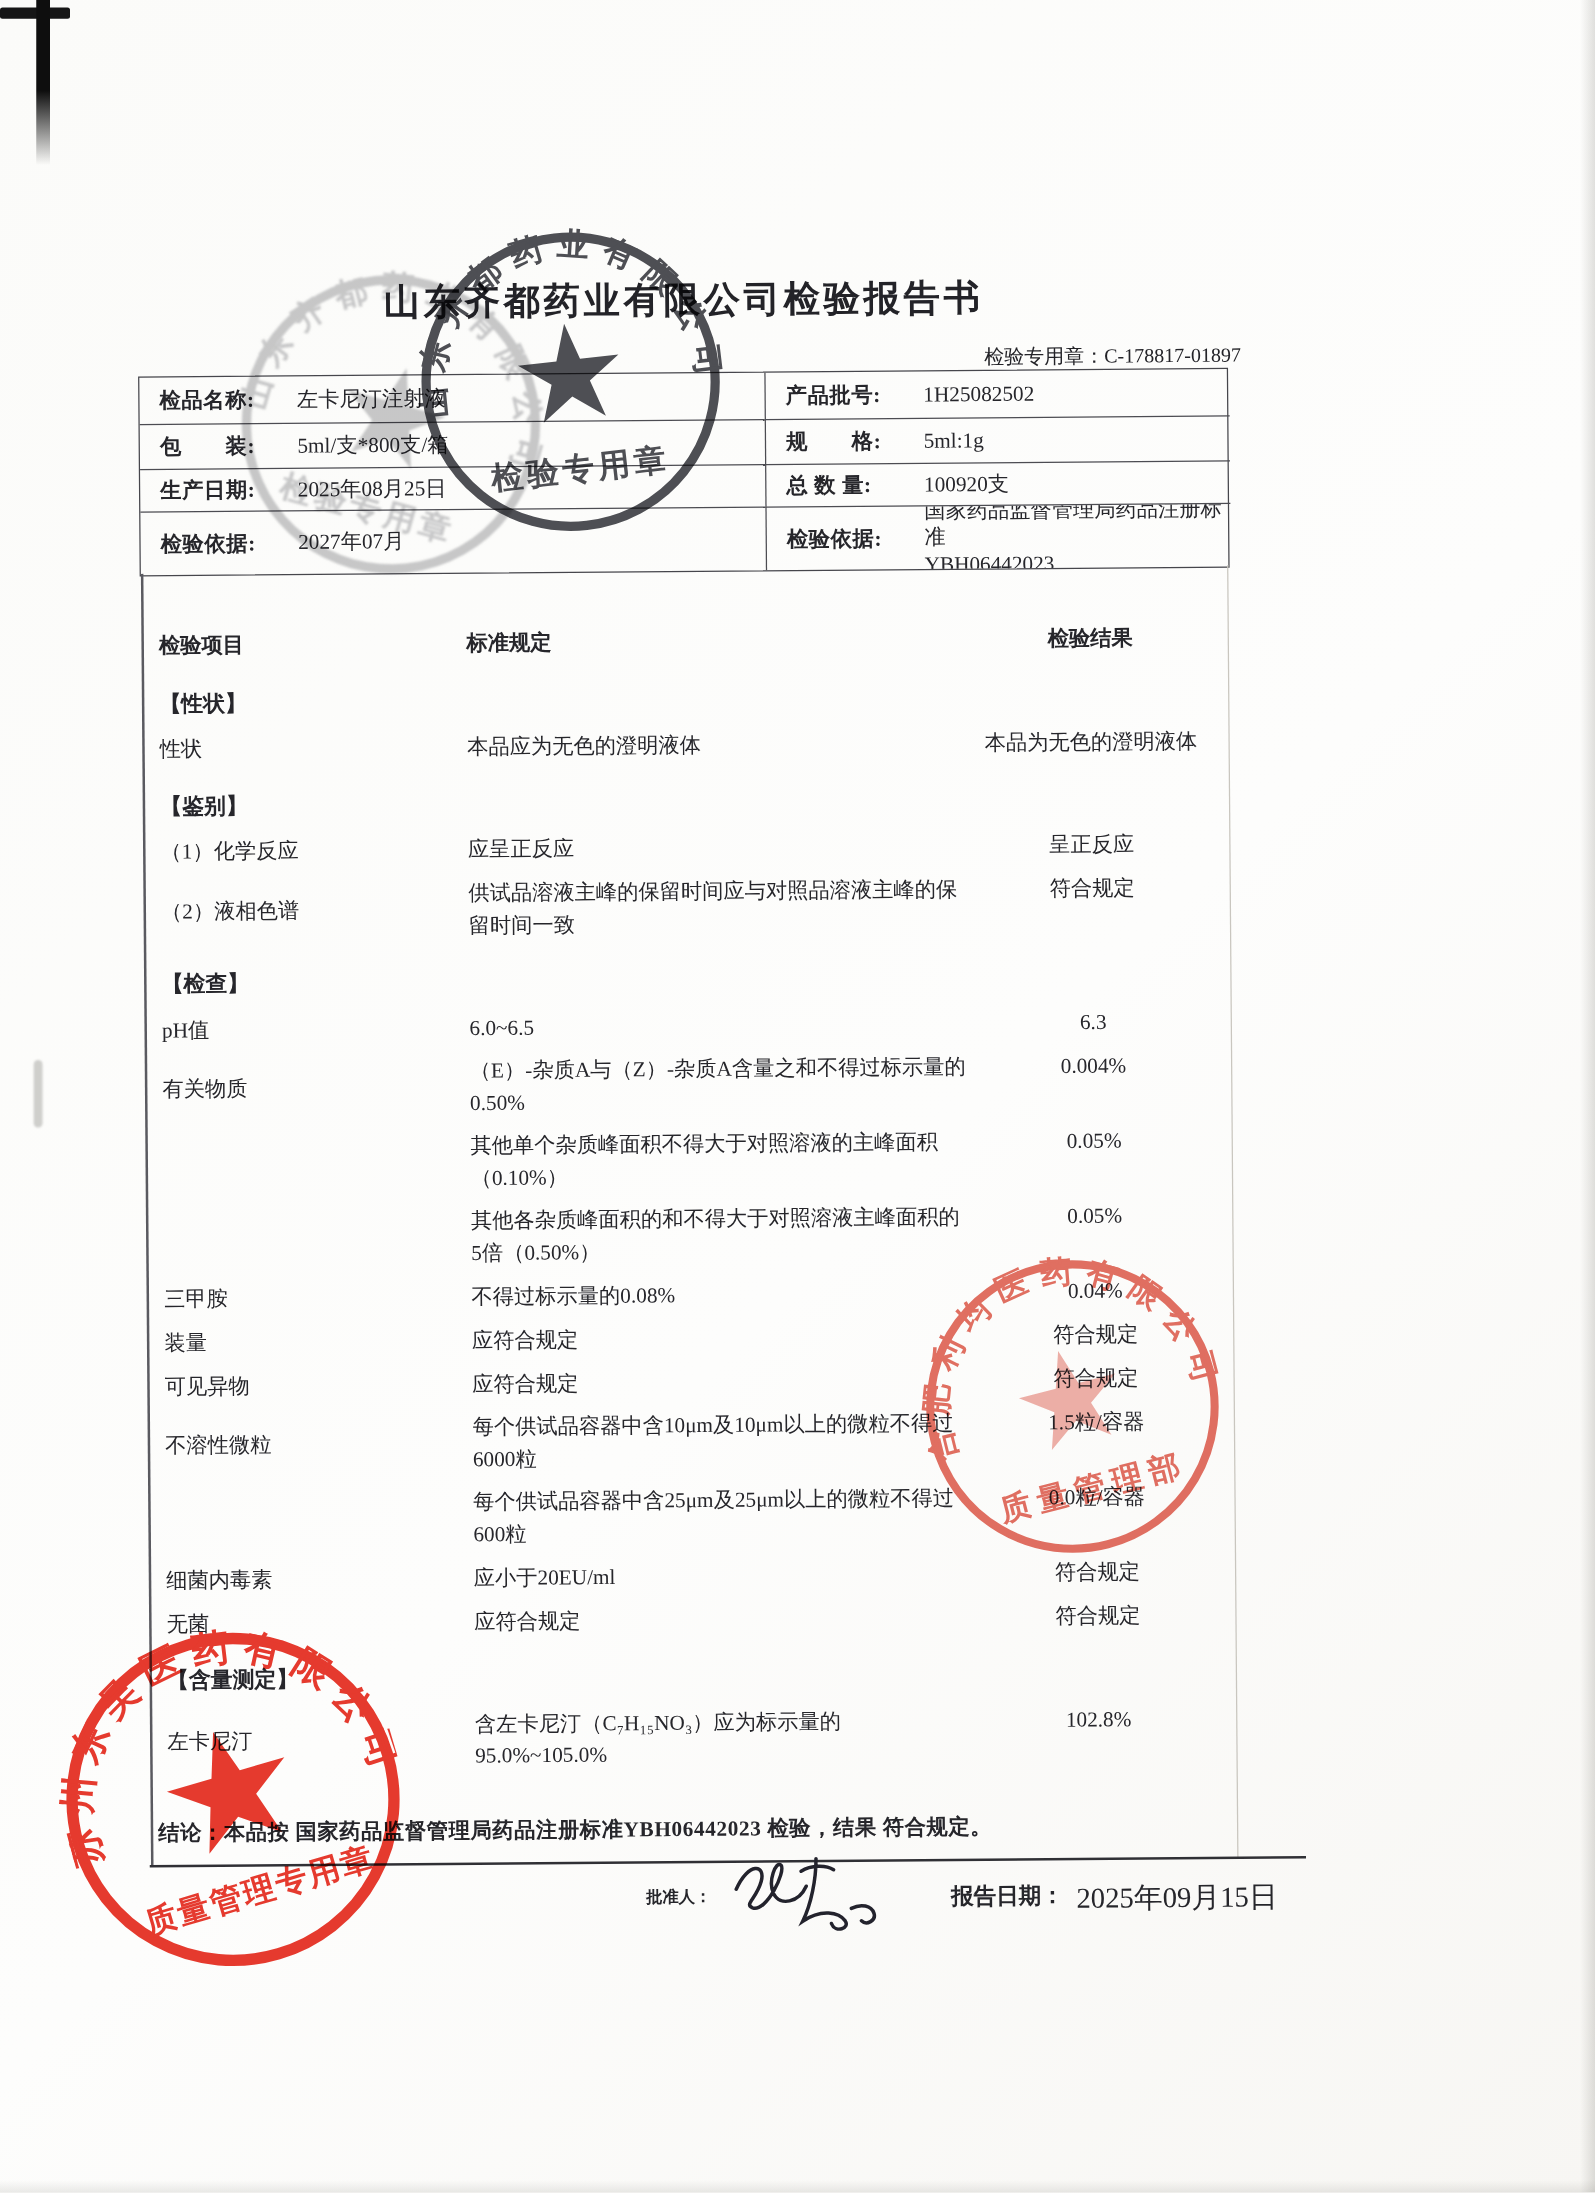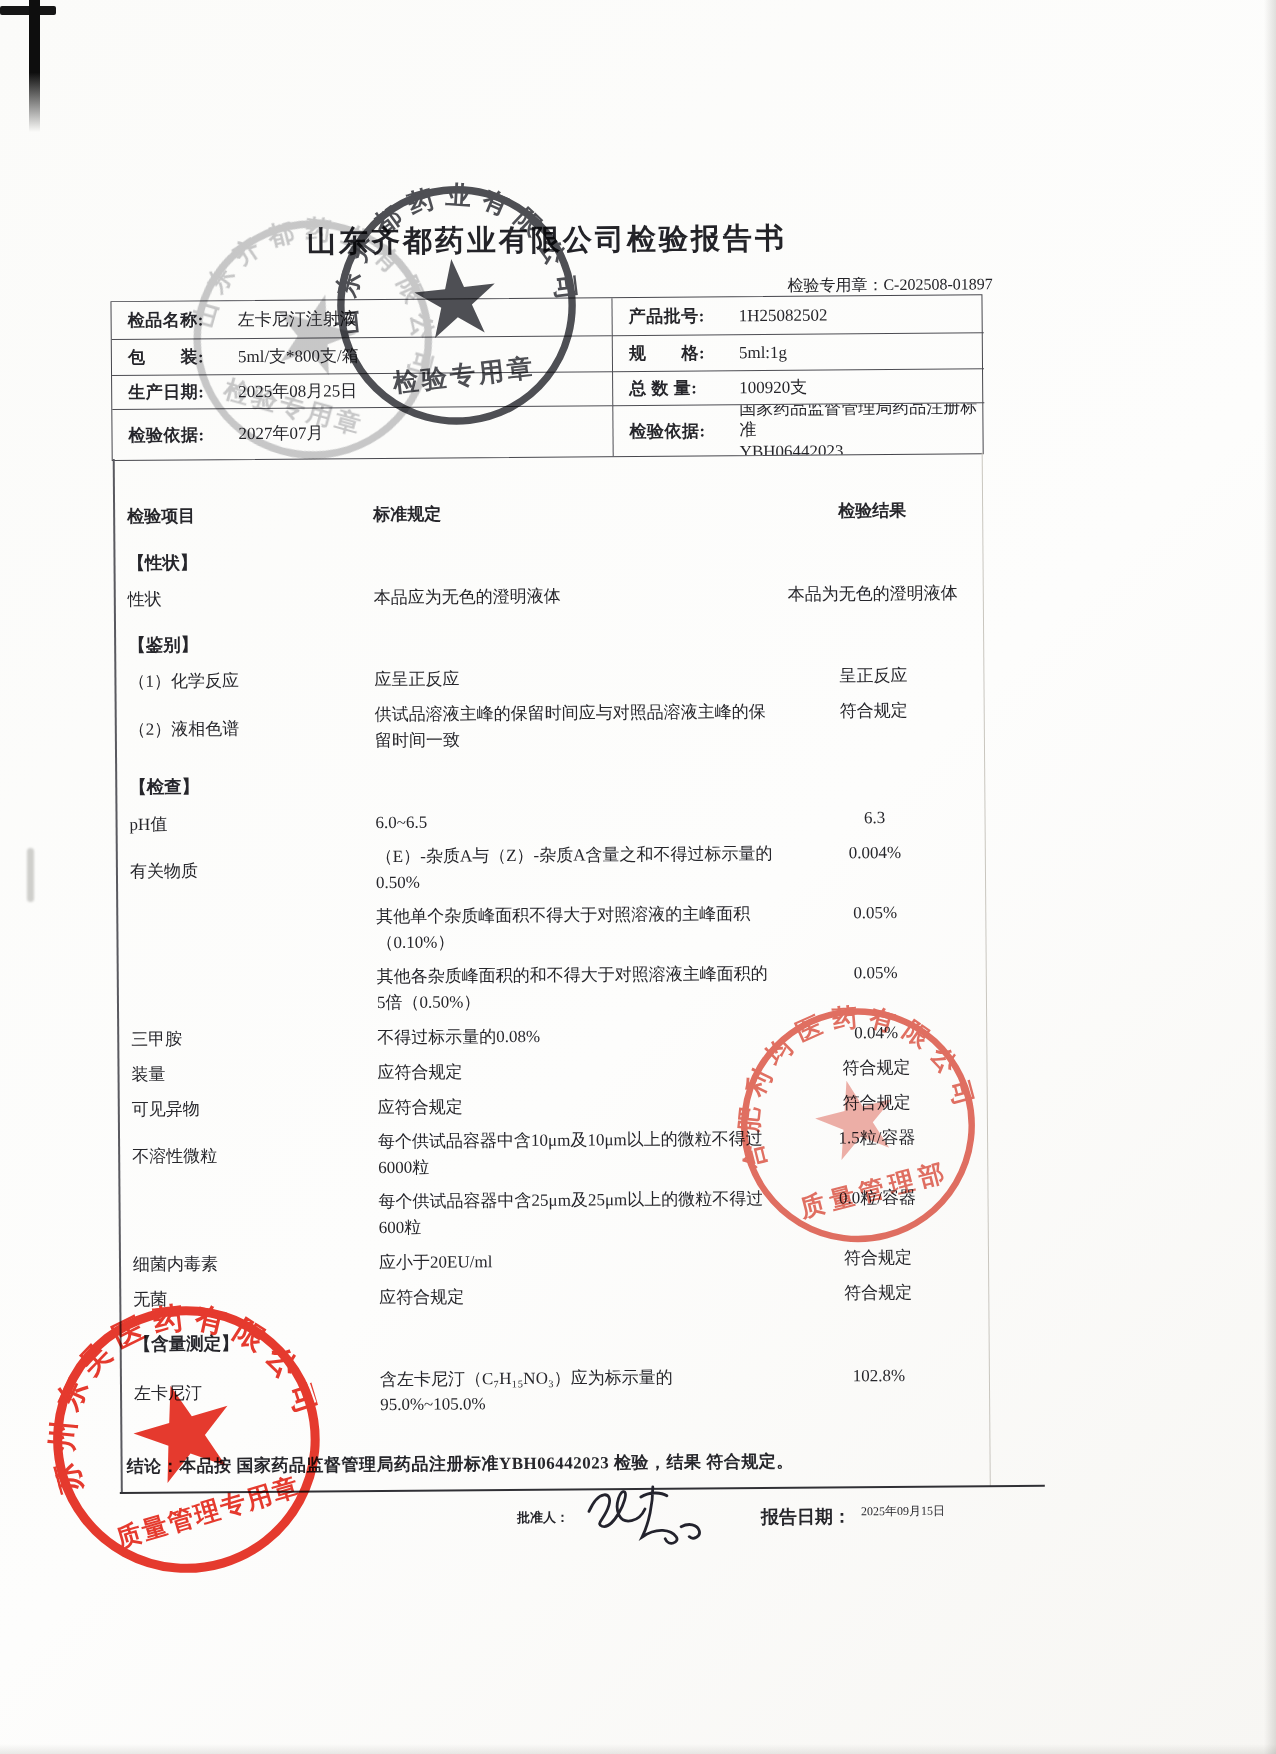--- a/index.html
+++ b/index.html
@@ -45,40 +45,40 @@
   .c-spec{width:398px;flex:none;}
   .c-result{width:202px;flex:none;text-align:center;}
   .sec-head{font-weight:bold;font-size:17.5px;margin:19px 0 11px;}
   .item-row{display:flex;align-items:center;margin:9px 0;min-height:26px;}
   .item-row .c-result{align-self:flex-start;}
 
   .conclusion{position:absolute;left:122px;top:1451px;width:890px;font-size:17px;font-weight:bold;letter-spacing:.5px;}
   .approver-label{position:absolute;left:512px;top:1508px;font-size:13px;font-weight:bold;}
   .signature{position:absolute;left:578px;top:1477px;}
   .date-label{position:absolute;left:756px;top:1506px;font-size:18px;font-weight:bold;}
-  .date-value{position:absolute;left:856px;top:1505px;font-size:12px;}
+  .date-value{position:absolute;left:856px;top:1505px;font-size:23px;}
 
   
   .stamp{position:absolute;mix-blend-mode:multiply;pointer-events:none;}
   .stamp svg{display:block;width:100%;height:100%;}
   #stamp-black-main{left:338px;top:181px;width:246px;height:246px;transform:rotate(-6deg);opacity:.88;}
   #stamp-black-ghost{left:194px;top:214px;width:246px;height:246px;transform:rotate(16deg);opacity:.27;filter:blur(.7px);}
   #stamp-hefei{left:735px;top:1006px;width:242px;height:242px;transform:rotate(-14deg);opacity:.8;}
   #stamp-suzhou{left:46px;top:1300px;width:272px;height:272px;transform:rotate(-16deg);opacity:.93;}
 </style>
 </head>
 <body>
 
 <div class="page">
   <div class="content">
 
     <div class="title">山东齐都药业有限公司检验报告书</div>
 
     <div class="report-no">
-      <span>检验专用章：</span><span>C-202508-01897</span>
+      <span>检验专用章：</span><span>C-178817-01897</span>
     </div>
 
     <div class="htable">
       <div class="hcell">
         <span class="hlabel">检品名称:</span>
         <span class="hvalue">左卡尼汀注射液</span>
       </div>
       <div class="hcell cl">
         <span class="hlabel">产品批号:</span>
         <span class="hvalue">1H25082502</span>

